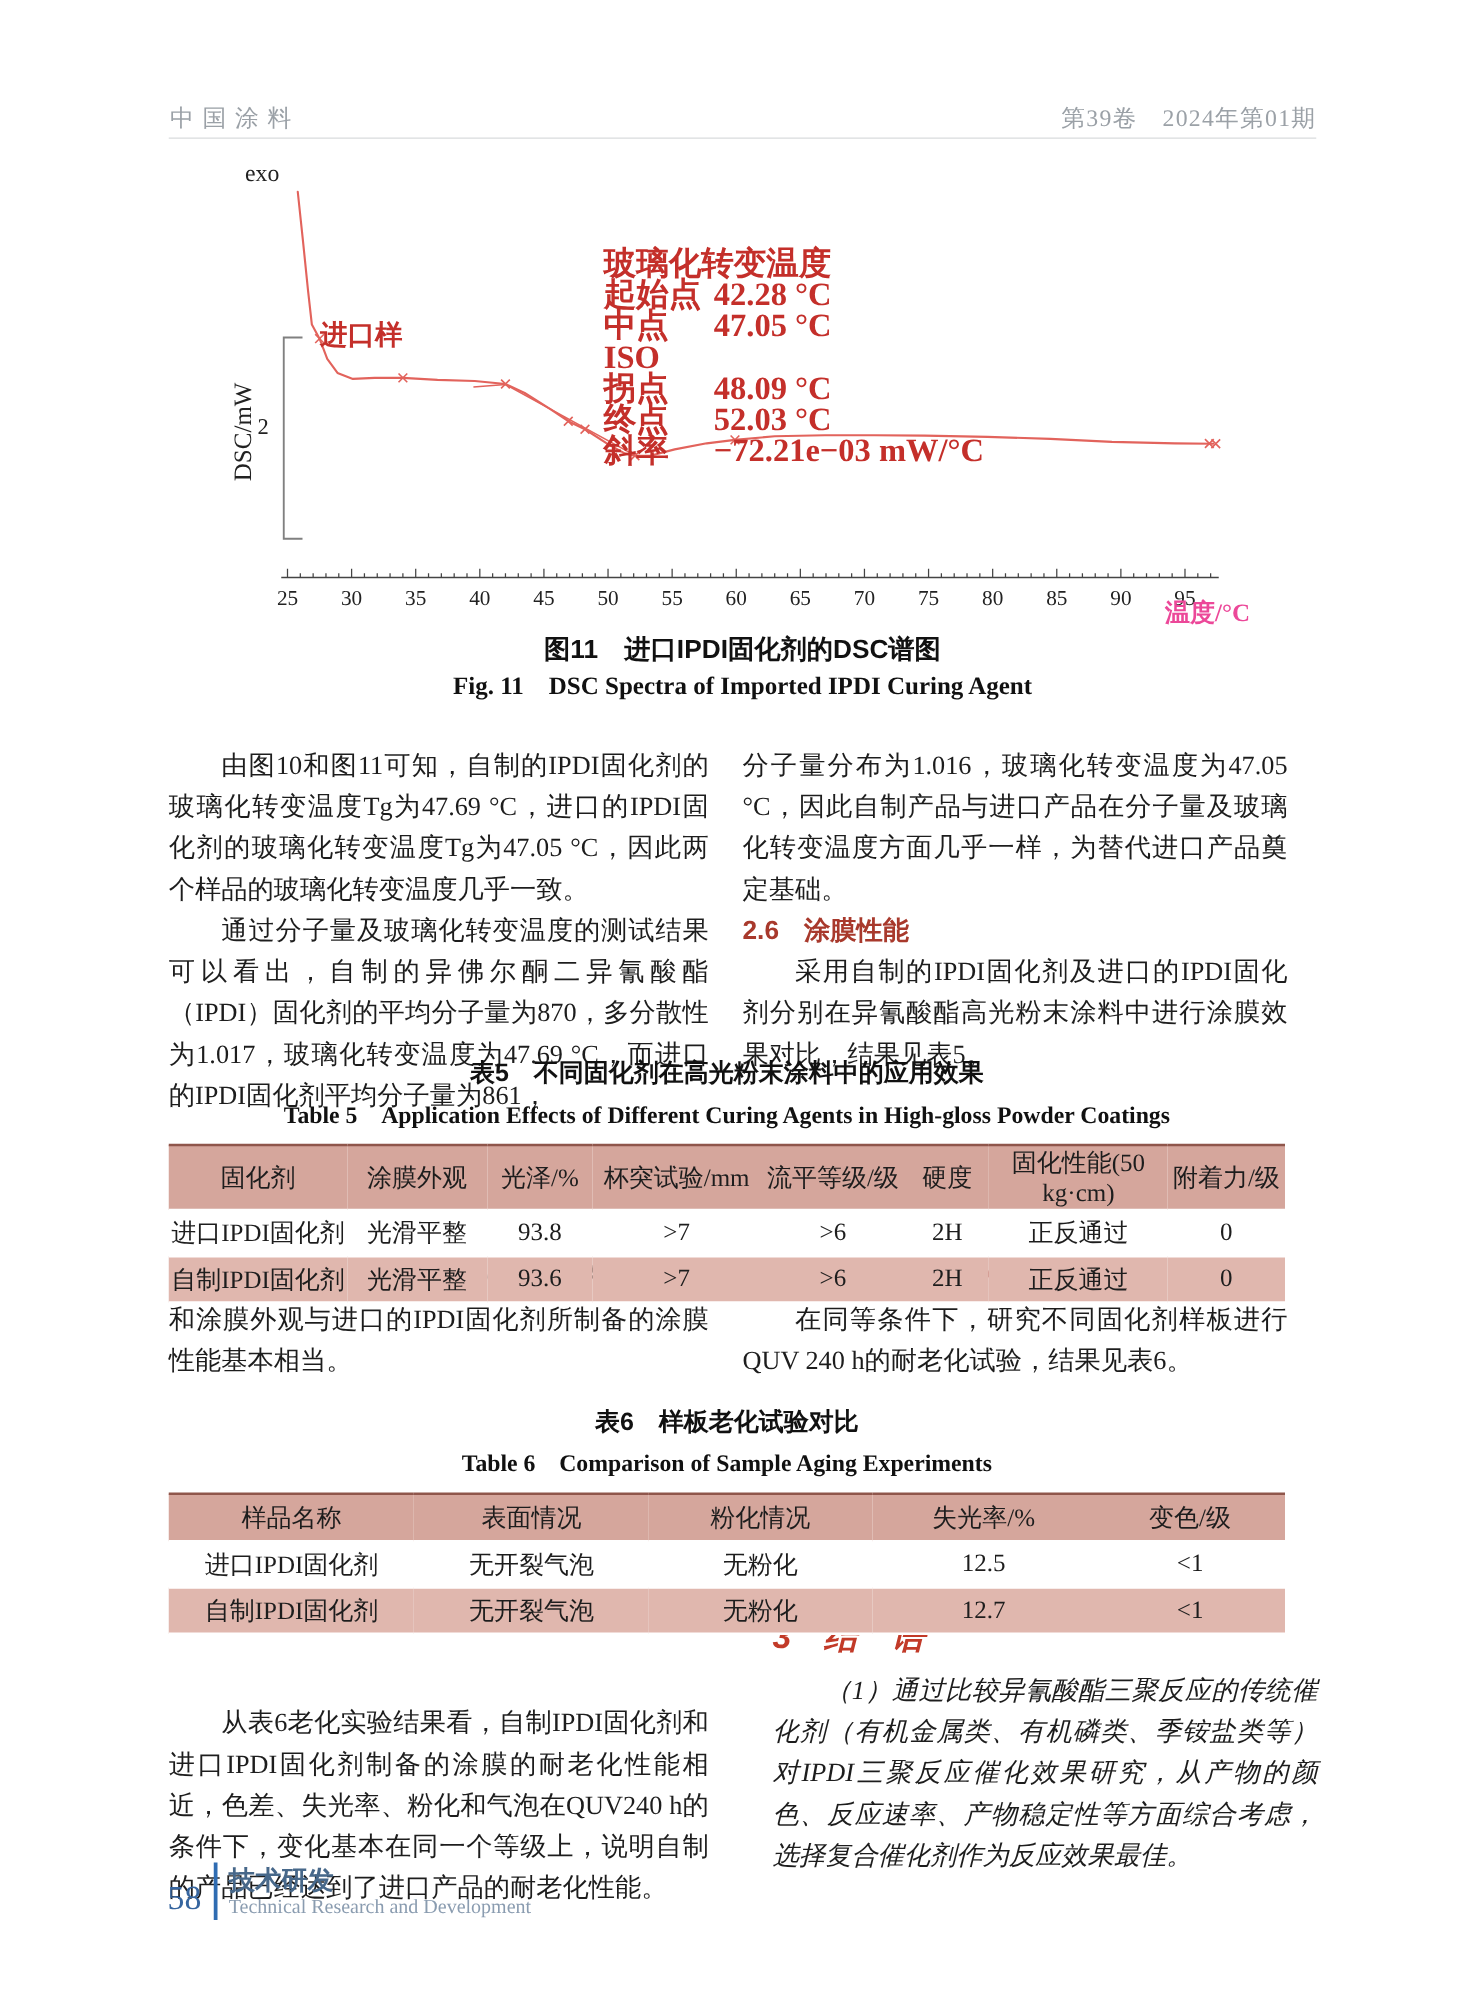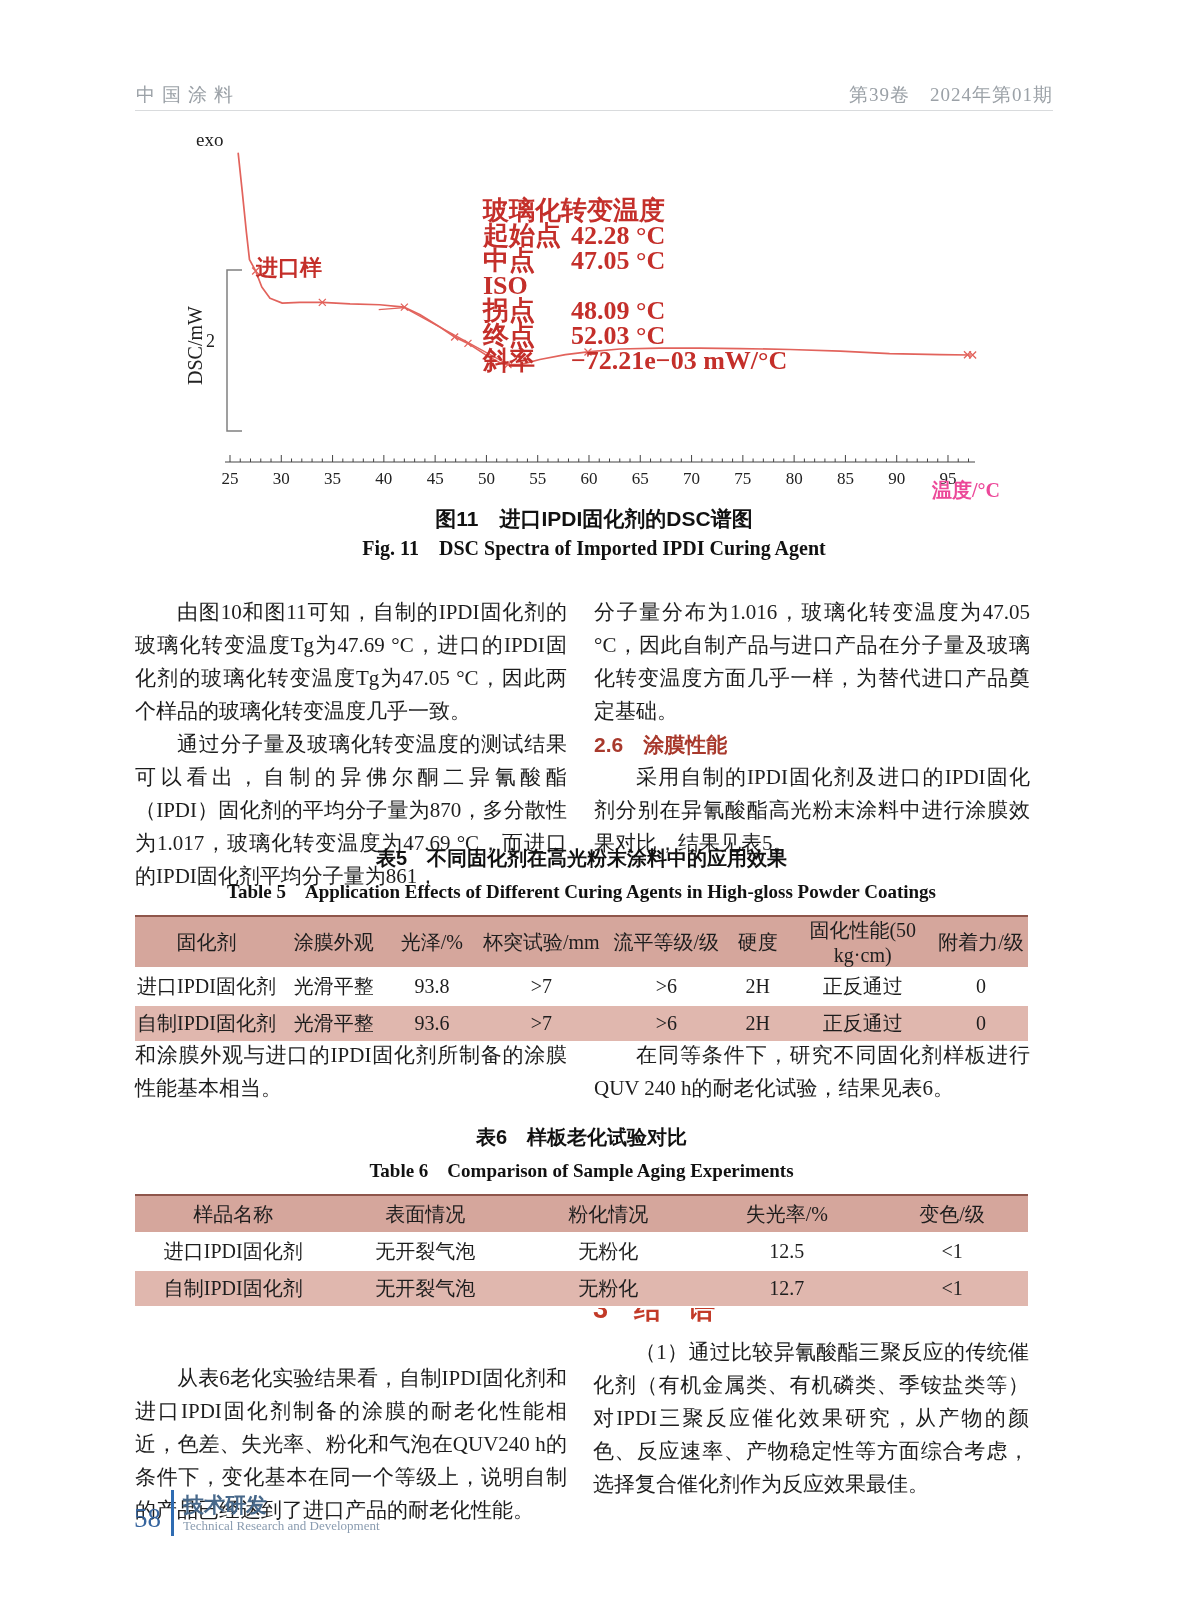--- a/index.html
+++ b/index.html
@@ -35,21 +35,21 @@
          font-size:21px;line-height:33px;text-align:left;}
   .sec-h .sec-num{margin-right:20px;}
   .conc-h{font-family:"Liberation Sans","DejaVu Sans",sans-serif;font-weight:bold;color:#c23a28;
           font-size:27px;line-height:42px;margin:0 0 6px 0;text-align:left;}
   .conc-h .sec-num{margin-right:26px;}
   #mid1-left{left:135px;top:596px;width:432px;}
   #mid1-right{left:594px;top:596px;width:436px;}
   #mid2-left{left:135px;top:1006px;width:432px;}
   #mid2-right{left:594px;top:1006px;width:436px;}
   #bot-left{left:135px;top:1362px;width:432px;}
-  #bot-right{left:593px;top:1288px;width:436px;}
+  #bot-right{left:618px;top:1288px;width:436px;font-style:italic;}
 
   
   .tbl-block{position:absolute;left:135px;width:893px;}
   #t5-block{top:845px;}
   #t6-block{top:1124px;}
   .tbl-cap-cn{text-align:center;font-weight:bold;font-size:20px;
               font-family:"Liberation Sans","DejaVu Sans",sans-serif;color:#111;margin-bottom:7px;}
   .tbl-cap-en{text-align:center;font-weight:bold;font-size:19px;color:#111;margin-bottom:10px;}
   table.data{width:100%;border-collapse:collapse;font-size:20px;table-layout:fixed;}
   table.data th{font-weight:normal;}
@@ -57,21 +57,21 @@
   table.data thead tr{background:#d5a69c;border-top:2px solid #8f564b;border-bottom:2px solid #fff;height:38px;}
   table.data tbody tr{border-bottom:2px solid #fff;}
   table.data tbody tr.alt{background:#e0b7ae;padding-left:48px;}
 
   
   .footer{position:absolute;left:134px;top:1490px;display:flex;align-items:center;}
   .pg-num{font-size:27px;color:#36659f;margin:10px 10px 0 0;}
   .foot-bar{width:3px;height:46px;background:#2f6cb2;margin-right:9px;}
   .foot-cn{font-size:21px;font-weight:bold;color:#47688a;line-height:26px;
            font-family:"Liberation Sans","DejaVu Sans",sans-serif;}
-  .foot-en{font-size:13px;color:#8a9cb0;line-height:16px;}
+  .foot-en{font-size:16px;color:#8a9cb0;line-height:16px;}
 </style>
 </head>
 <body>
 
 <div class="page">
 
   <div class="hdr-journal">中国涂料</div>
   <div class="hdr-issue">第39卷　2024年第01期</div>
   <div class="hdr-line"></div>
 

